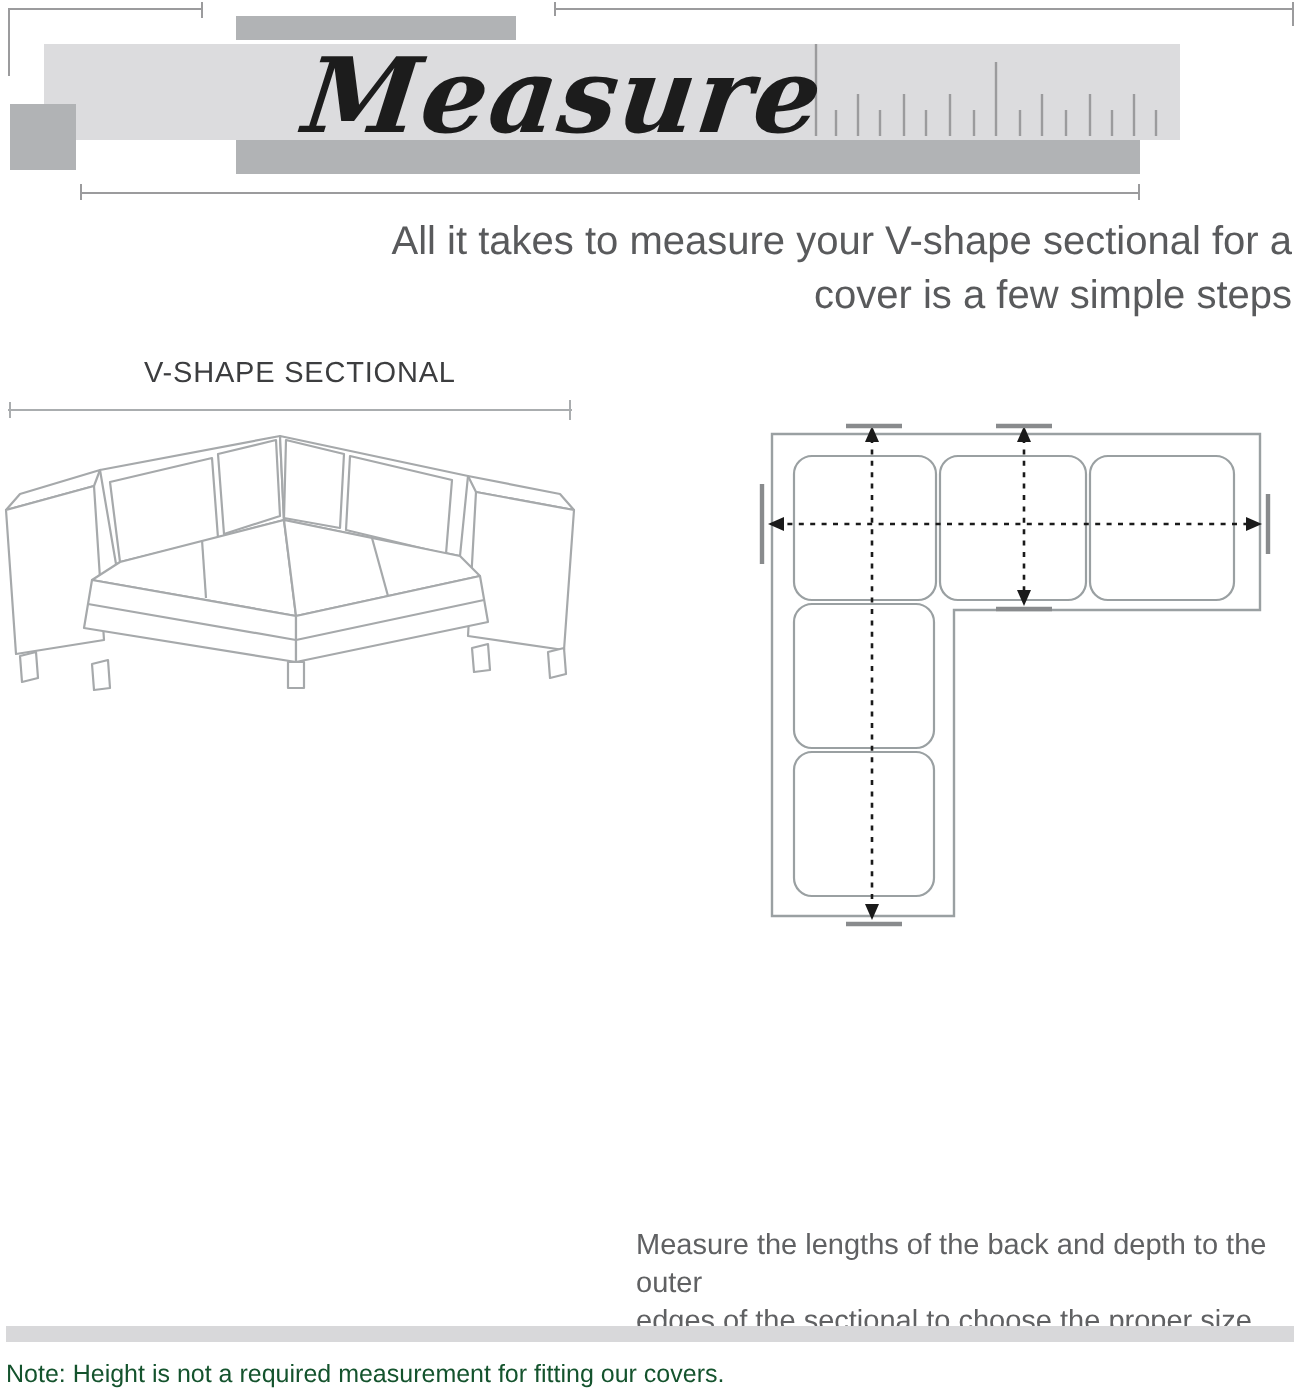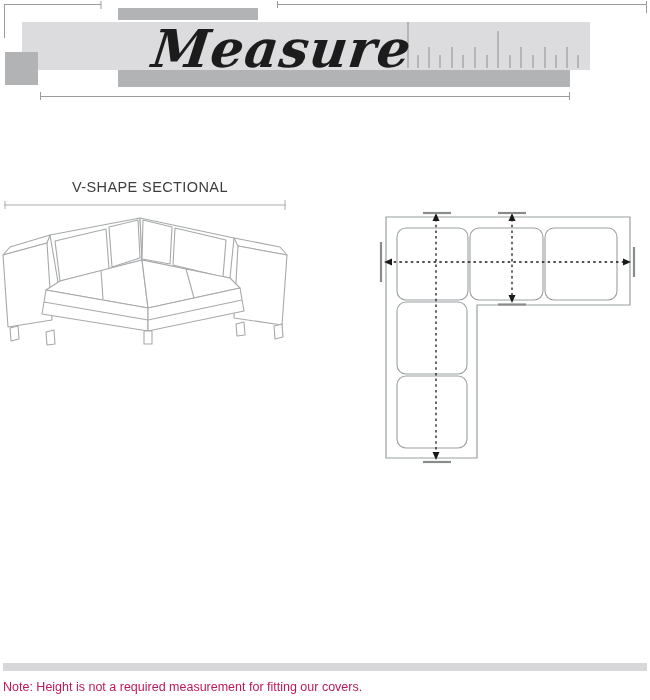--- a/index.html
+++ b/index.html
@@ -38,21 +38,21 @@
   
   .sofa-art{position:absolute;left:2px;top:198px;}
   .topview-art{position:absolute;left:365px;top:205px;}
   
   .instruction{
     position:absolute;left:318px;top:614px;width:332px;
     color:#606163;font-size:14.5px;line-height:19px;
   }
   .divider-band{position:absolute;left:3px;top:663px;width:644px;height:8px;background:#d8d8da;}
   .footnote{
-    position:absolute;left:3px;top:680px;color:#be185d;font-size:12.5px;
+    position:absolute;left:3px;top:680px;color:#14532d;font-size:12.5px;
   }
   .line-block span{display:block;}
 </style>
 </head>
 <body>
 
 <div class="canvas">
 
   <div class="band band-light"></div>
   <div class="band band-top"></div>
@@ -89,20 +89,22 @@
       <line x1="545" y1="47" x2="545" y2="68"></line>
       <line x1="556" y1="55" x2="556" y2="68"></line>
       <line x1="567" y1="47" x2="567" y2="68"></line>
       <line x1="578" y1="55" x2="578" y2="68"></line>
     </g>
   </svg>
 
   <div class="title-script">Measure</div>
 
   <div class="intro line-block">
+    <span>All it takes to measure your V-shape sectional for a</span>
+    <span>cover is a few simple steps</span>
   </div>
 
   <div class="section-label">V-SHAPE SECTIONAL</div>
 
   <svg class="sofa-art" width="288" height="152" viewBox="0 0 288 152">
     <g stroke="#aaadaf" stroke-width="1" fill="none">
       <path d="M2,7 H284"></path>
         <path d="M3,3 V11"></path>
         <path d="M283,2 V12"></path>
     </g>
@@ -169,17 +171,21 @@
     <g stroke="#898b8d" stroke-width="2.2" fill="none">
       <path d="M58,8 H86"></path>
       <path d="M133,8 H161"></path>
       <path d="M58,257 H86"></path>
       <path d="M133,99.5 H161"></path>
       <path d="M16,37 V77"></path>
       <path d="M269,42 V72"></path>
     </g>
   </svg>
 
+  <div class="instruction line-block">
+    <span>Measure the lengths of the back and depth to the outer</span>
+    <span>edges of the sectional to choose the proper size.</span>
+  </div>
 
   <div class="divider-band"></div>
   <div class="footnote">Note: Height is not a required measurement for fitting our covers.</div>
 
 </div>
 
 </body></html>

